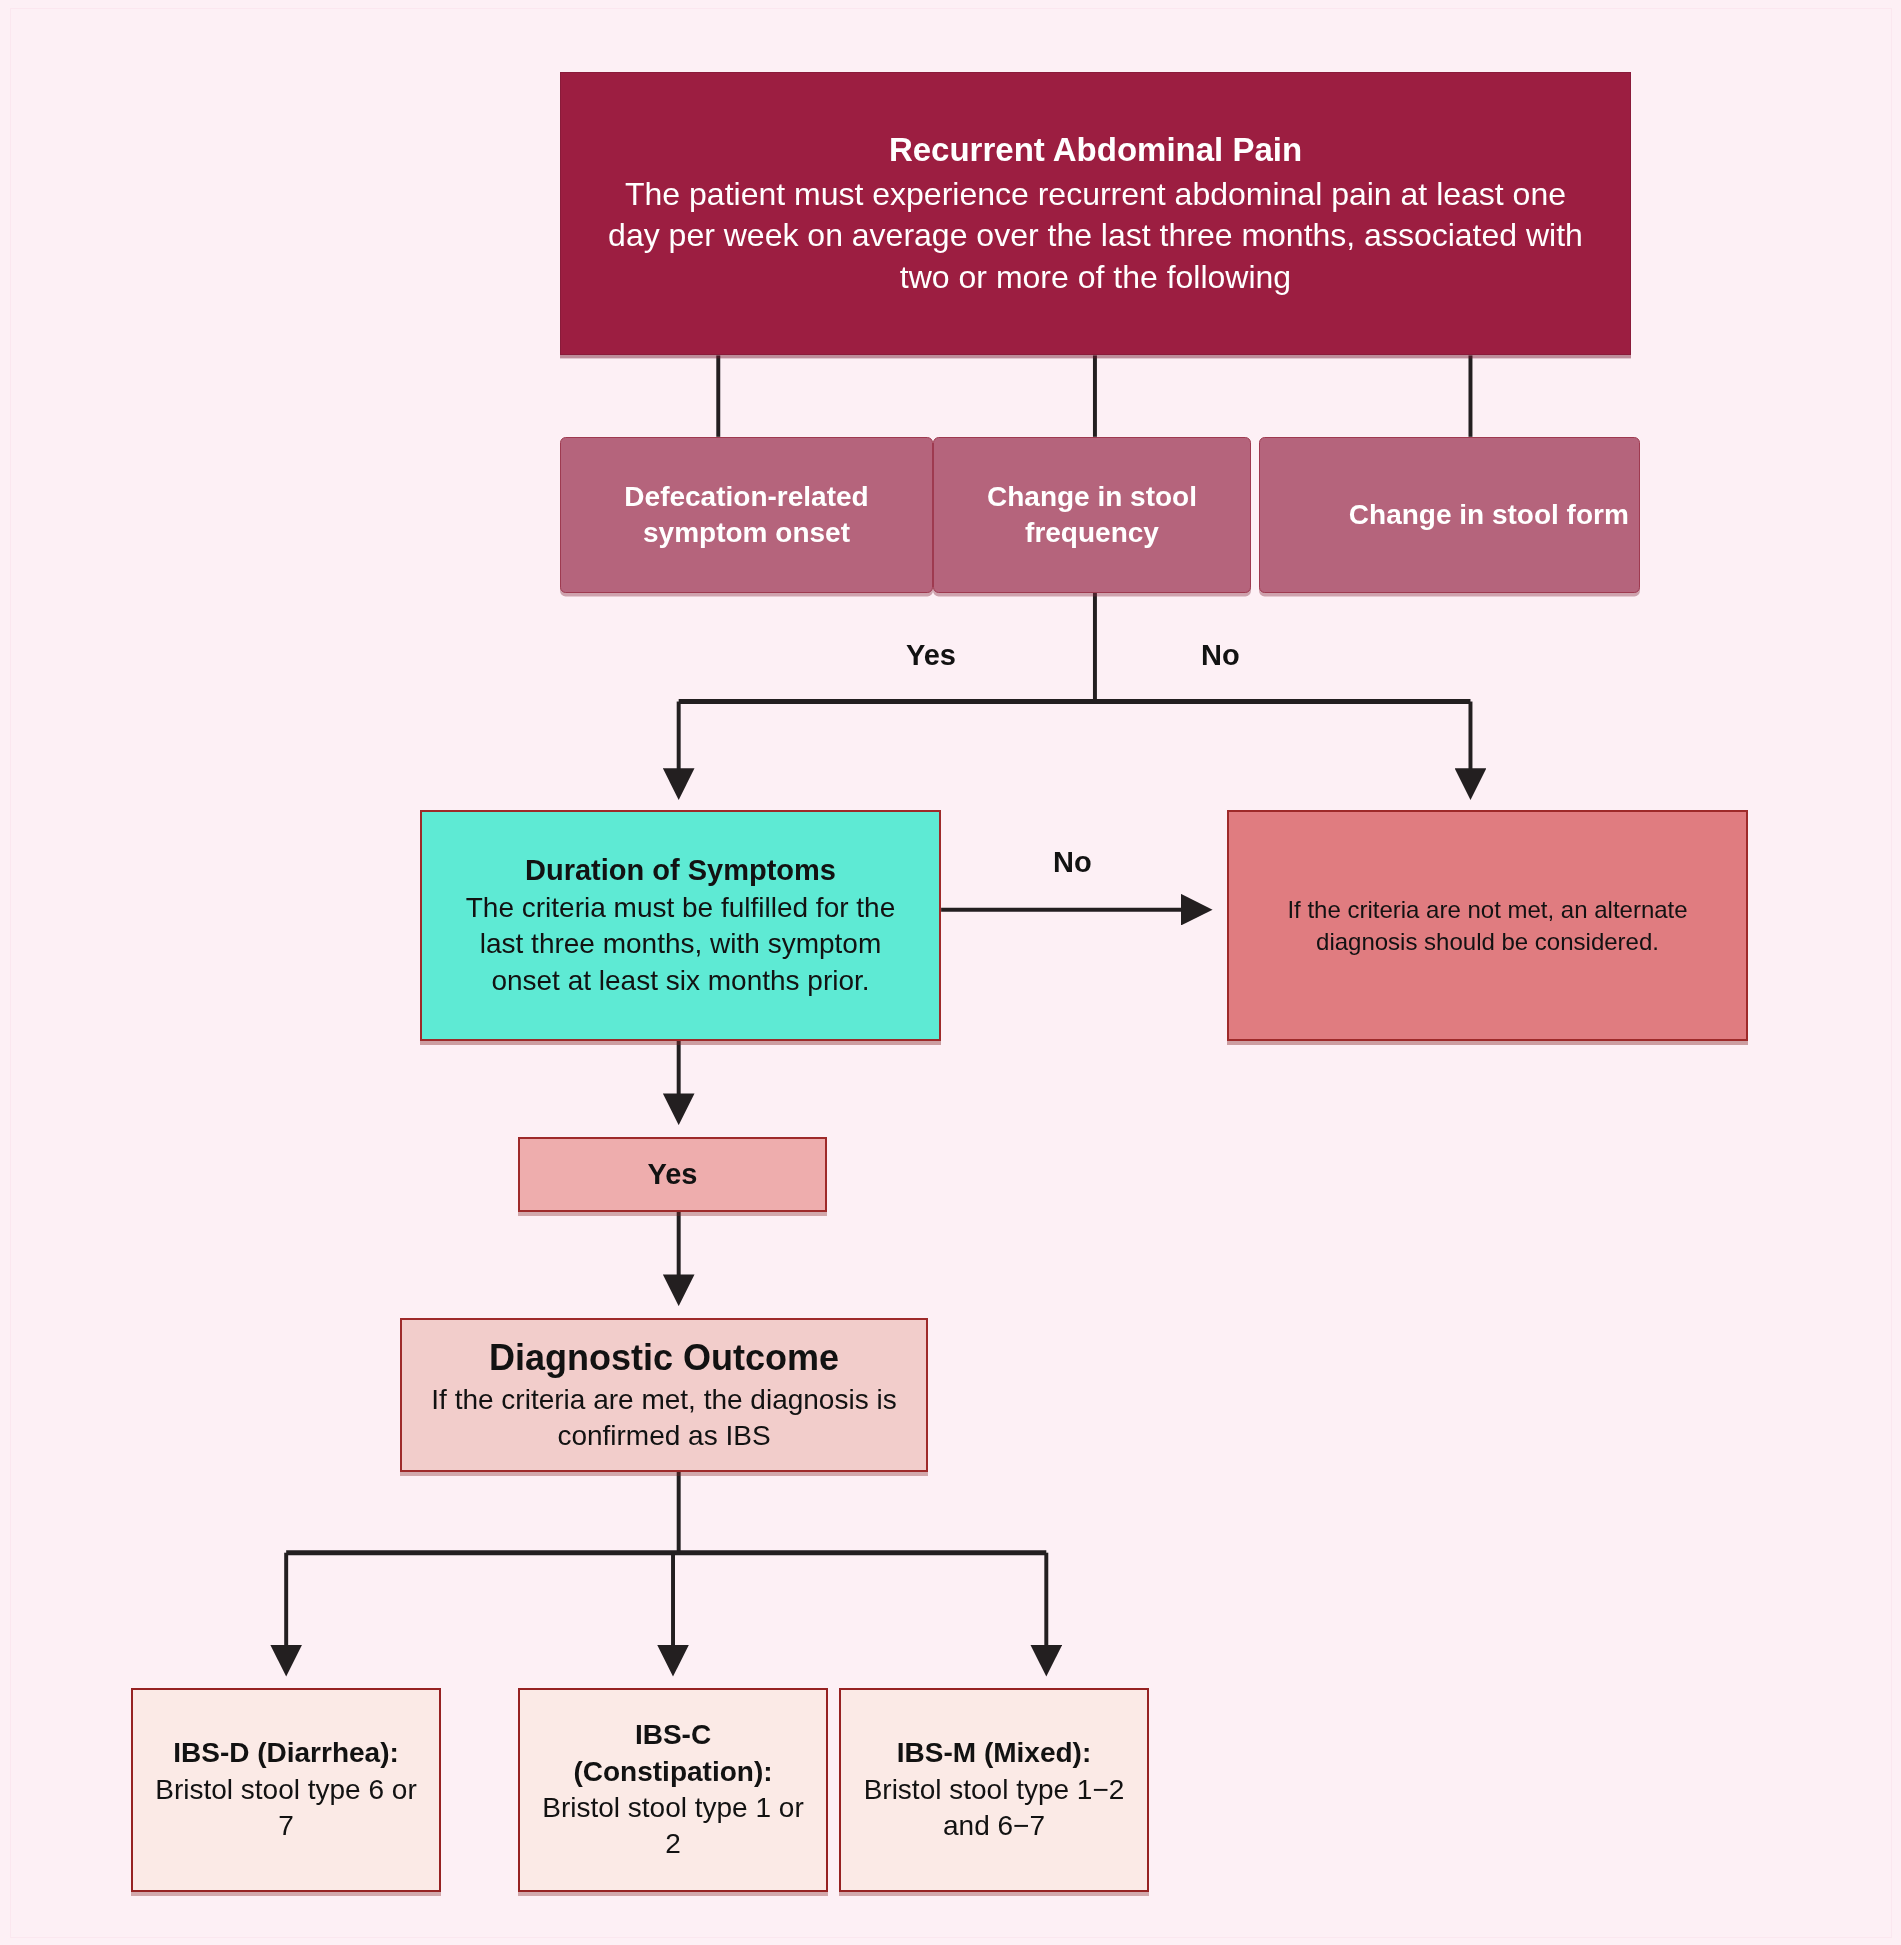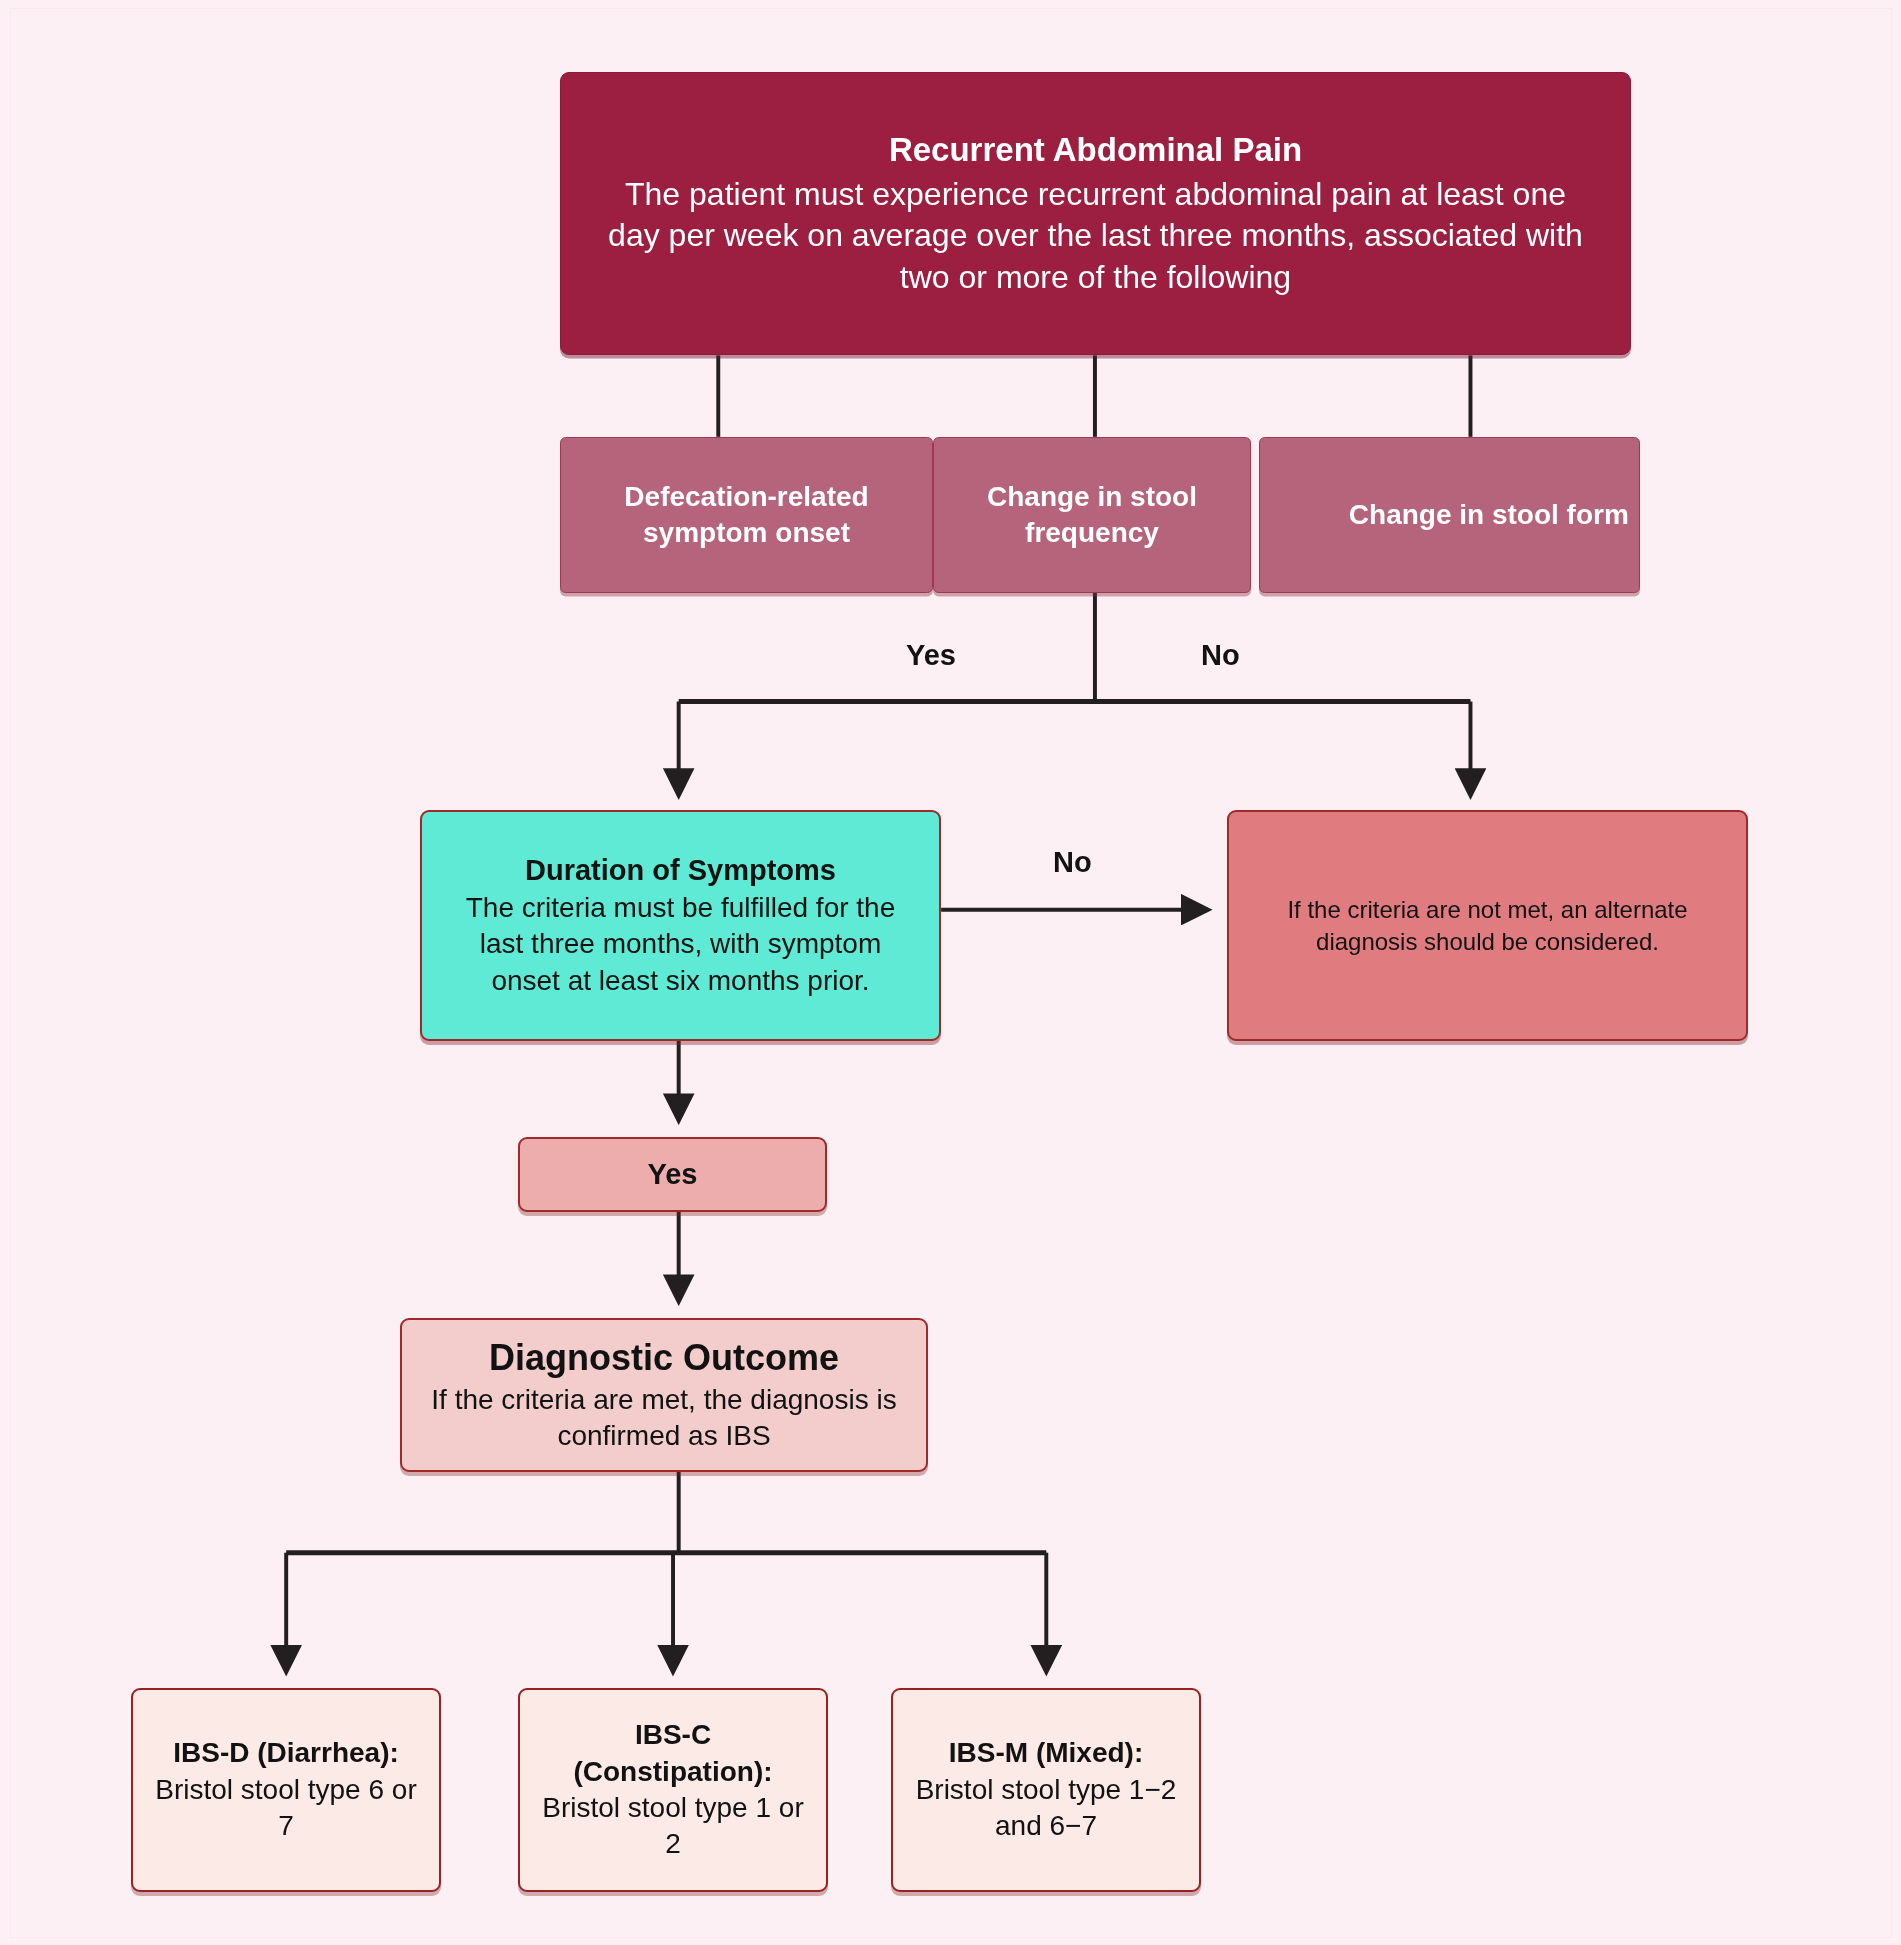--- a/index.html
+++ b/index.html
@@ -18,21 +18,21 @@
     border:1.7px solid #FBE7EF;
     box-sizing:border-box;
   }
   svg.links{position:absolute;left:0;top:0;width:1902px;height:1946px;pointer-events:none;}
   .node{
     position:absolute;
     box-sizing:border-box;
     display:flex;flex-direction:column;
     align-items:center;justify-content:center;
     text-align:center;
-    border-radius:9px;
+    border-radius:0;
     line-height:1.30;
   }
   .node .title{font-weight:bold;display:block;}
   .node .body{display:block;font-weight:normal;}
 
   
   #n-root{
     left:560px;top:72px;width:1071px;height:283px;
     background:#9C1E41;border:1.7px solid #8A1B3A;
     color:#ffffff;font-size:32px;
@@ -86,21 +86,21 @@
 
   
   .subtype{
     top:1688px;height:204px;
     background:#FBEAE6;border:2.8px solid #962222;
     color:#121212;font-size:28px;padding:0 14.7px;
     box-shadow:0 4px 0 rgba(130,35,35,0.35);
   }
   #n-ibsd{left:131px;width:310px;}
   #n-ibsc{left:518px;width:310px;}
-  #n-ibsm{left:891px;width:310px;}
+  #n-ibsm{left:839px;width:310px;}
 
   .edge-label{
     position:absolute;
     color:#121212;font-weight:bold;font-size:29px;
     white-space:nowrap;
   }
   #lbl-yes-top{left:906px;top:639px;}
   #lbl-no-top{left:1201px;top:639px;}
   #lbl-no-side{left:1053px;top:846px;}
 </style>

